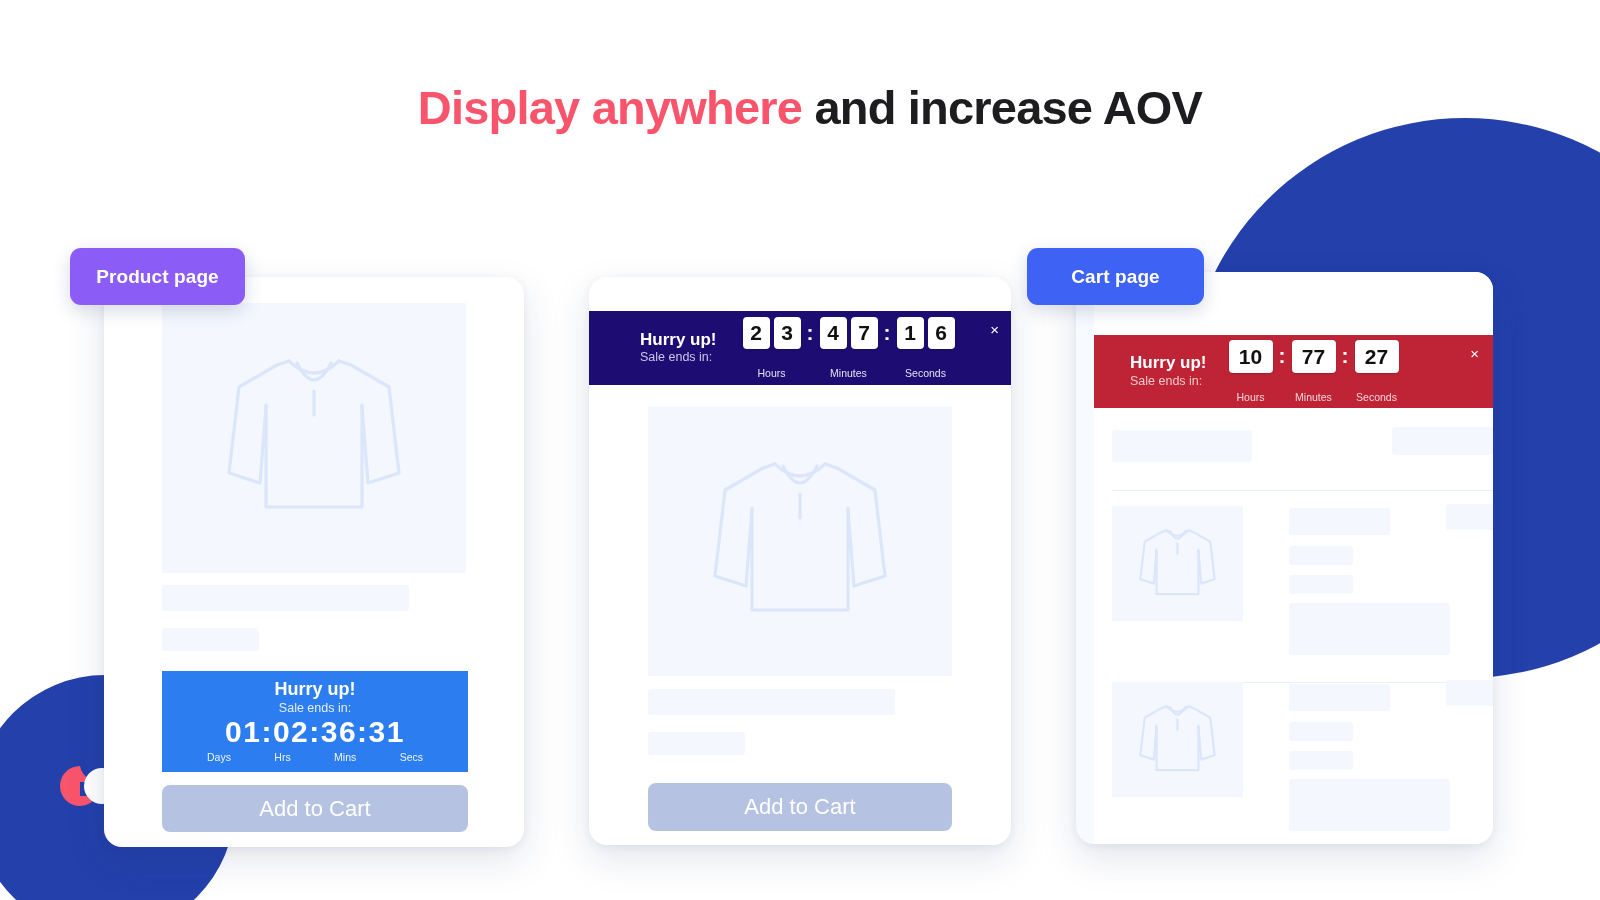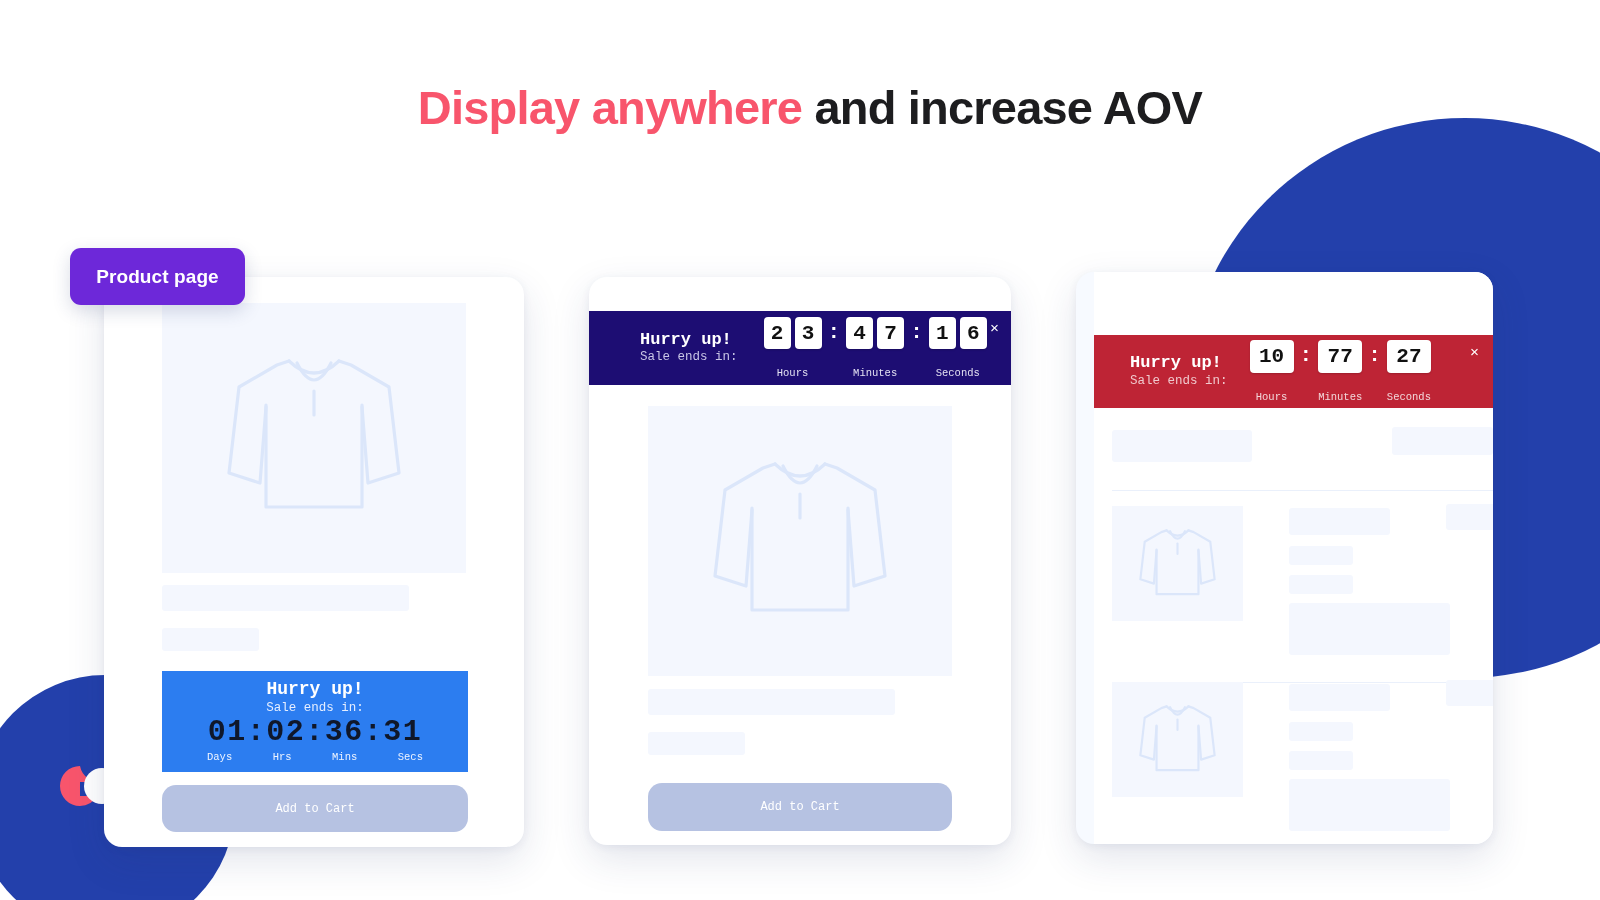--- a/index.html
+++ b/index.html
@@ -55,38 +55,37 @@
   }
 
   
   .card {
     position: absolute;
     background: #ffffff;
     border-radius: 18px;
     box-shadow: 0 14px 38px rgba(40,55,110,0.13), 0 2px 8px rgba(40,55,110,0.07);
     overflow: hidden;
     z-index: 4;
-    font-family: Liberation Mono, monospace;
   }
 
   
   .badge {
     position: absolute;
     border-radius: 11px;
     color: #ffffff;
     font-size: 19px;
     font-weight: bold;
     display: flex;
     align-items: center;
     justify-content: center;
     letter-spacing: 0.1px;
     z-index: 9;
     box-shadow: 0 6px 18px rgba(40,55,110,0.18);
   }
-  #badge-product { left: 70px;  top: 248px; width: 175px; height: 57px; background: #6d28d9; }
+  #badge-product { left: 70px;  top: 248px; width: 175px; height: 57px; background: #8b5cf6; }
   #badge-topbot  { left: 558px; top: 243px; width: 178px; height: 57px; background: #f8556c; }
   #badge-cart    { left: 1027px;top: 248px; width: 177px; height: 57px; background: #3d62f4; }
 
   
   .sk { background: #f4f7fe; border-radius: 3px; }
   .divider { background: #eaf0fb; height: 1px; }
 
   
   .img-box { background: #f4f7fe; display: flex; align-items: center; justify-content: center; }
   .shirt { display: block; }
@@ -100,36 +99,36 @@
   .timer-blue {
     position: absolute; left: 58px; top: 394px;
     width: 306px; height: 101px;
     background: #2c7df0;
     display: flex; flex-direction: column;
     align-items: center; justify-content: center;
   }
   .timer-blue .hurry { color: #ffffff; font-size: 18px; font-weight: bold; line-height: 1; }
   .timer-blue .sub { color: #e5eeff; font-size: 12.5px; margin-top: 4px; line-height: 1; }
   .timer-blue .digits {
-    color: #0f172a; font-size: 30px; font-weight: bold;
+    color: #ffffff; font-size: 30px; font-weight: bold;
     letter-spacing: 1.5px; margin-top: 3px; line-height: 1;
   }
   .timer-blue .units {
     display: flex; width: 216px; justify-content: space-between;
     margin-top: 4px;
   }
   .timer-blue .units span { color: #eef4ff; font-size: 10.5px; }
 
   .btn-cart {
     position: absolute;
     background: #b6c2e2;
-    border-radius: 14px;
+    border-radius: 8px;
     color: #ffffff;
     display: flex; align-items: center; justify-content: center;
-    font-size: 12px;
+    font-size: 22px;
     border: none;
   }
   #card-product .btn-cart { left: 58px; top: 508px; width: 306px; height: 47px; }
 
   
   #card-topbot { left: 589px; top: 277px; width: 422px; height: 568px; }
 
   .bar-navy {
     position: absolute; left: 0; top: 34px;
     width: 422px; height: 74px;
@@ -367,14 +366,15 @@
         </div>
         <div class="colon">:</div>
         <div class="tile-unit">
           <div class="tile">27</div>
           <div class="tile-caption">Seconds</div>
         </div>
       </div>
     </div>
     <div class="close-x">×</div>
   </div>
+  <div class="badge" id="badge-cart">Cart page</div>
 
 </div>
 
 </body></html>

